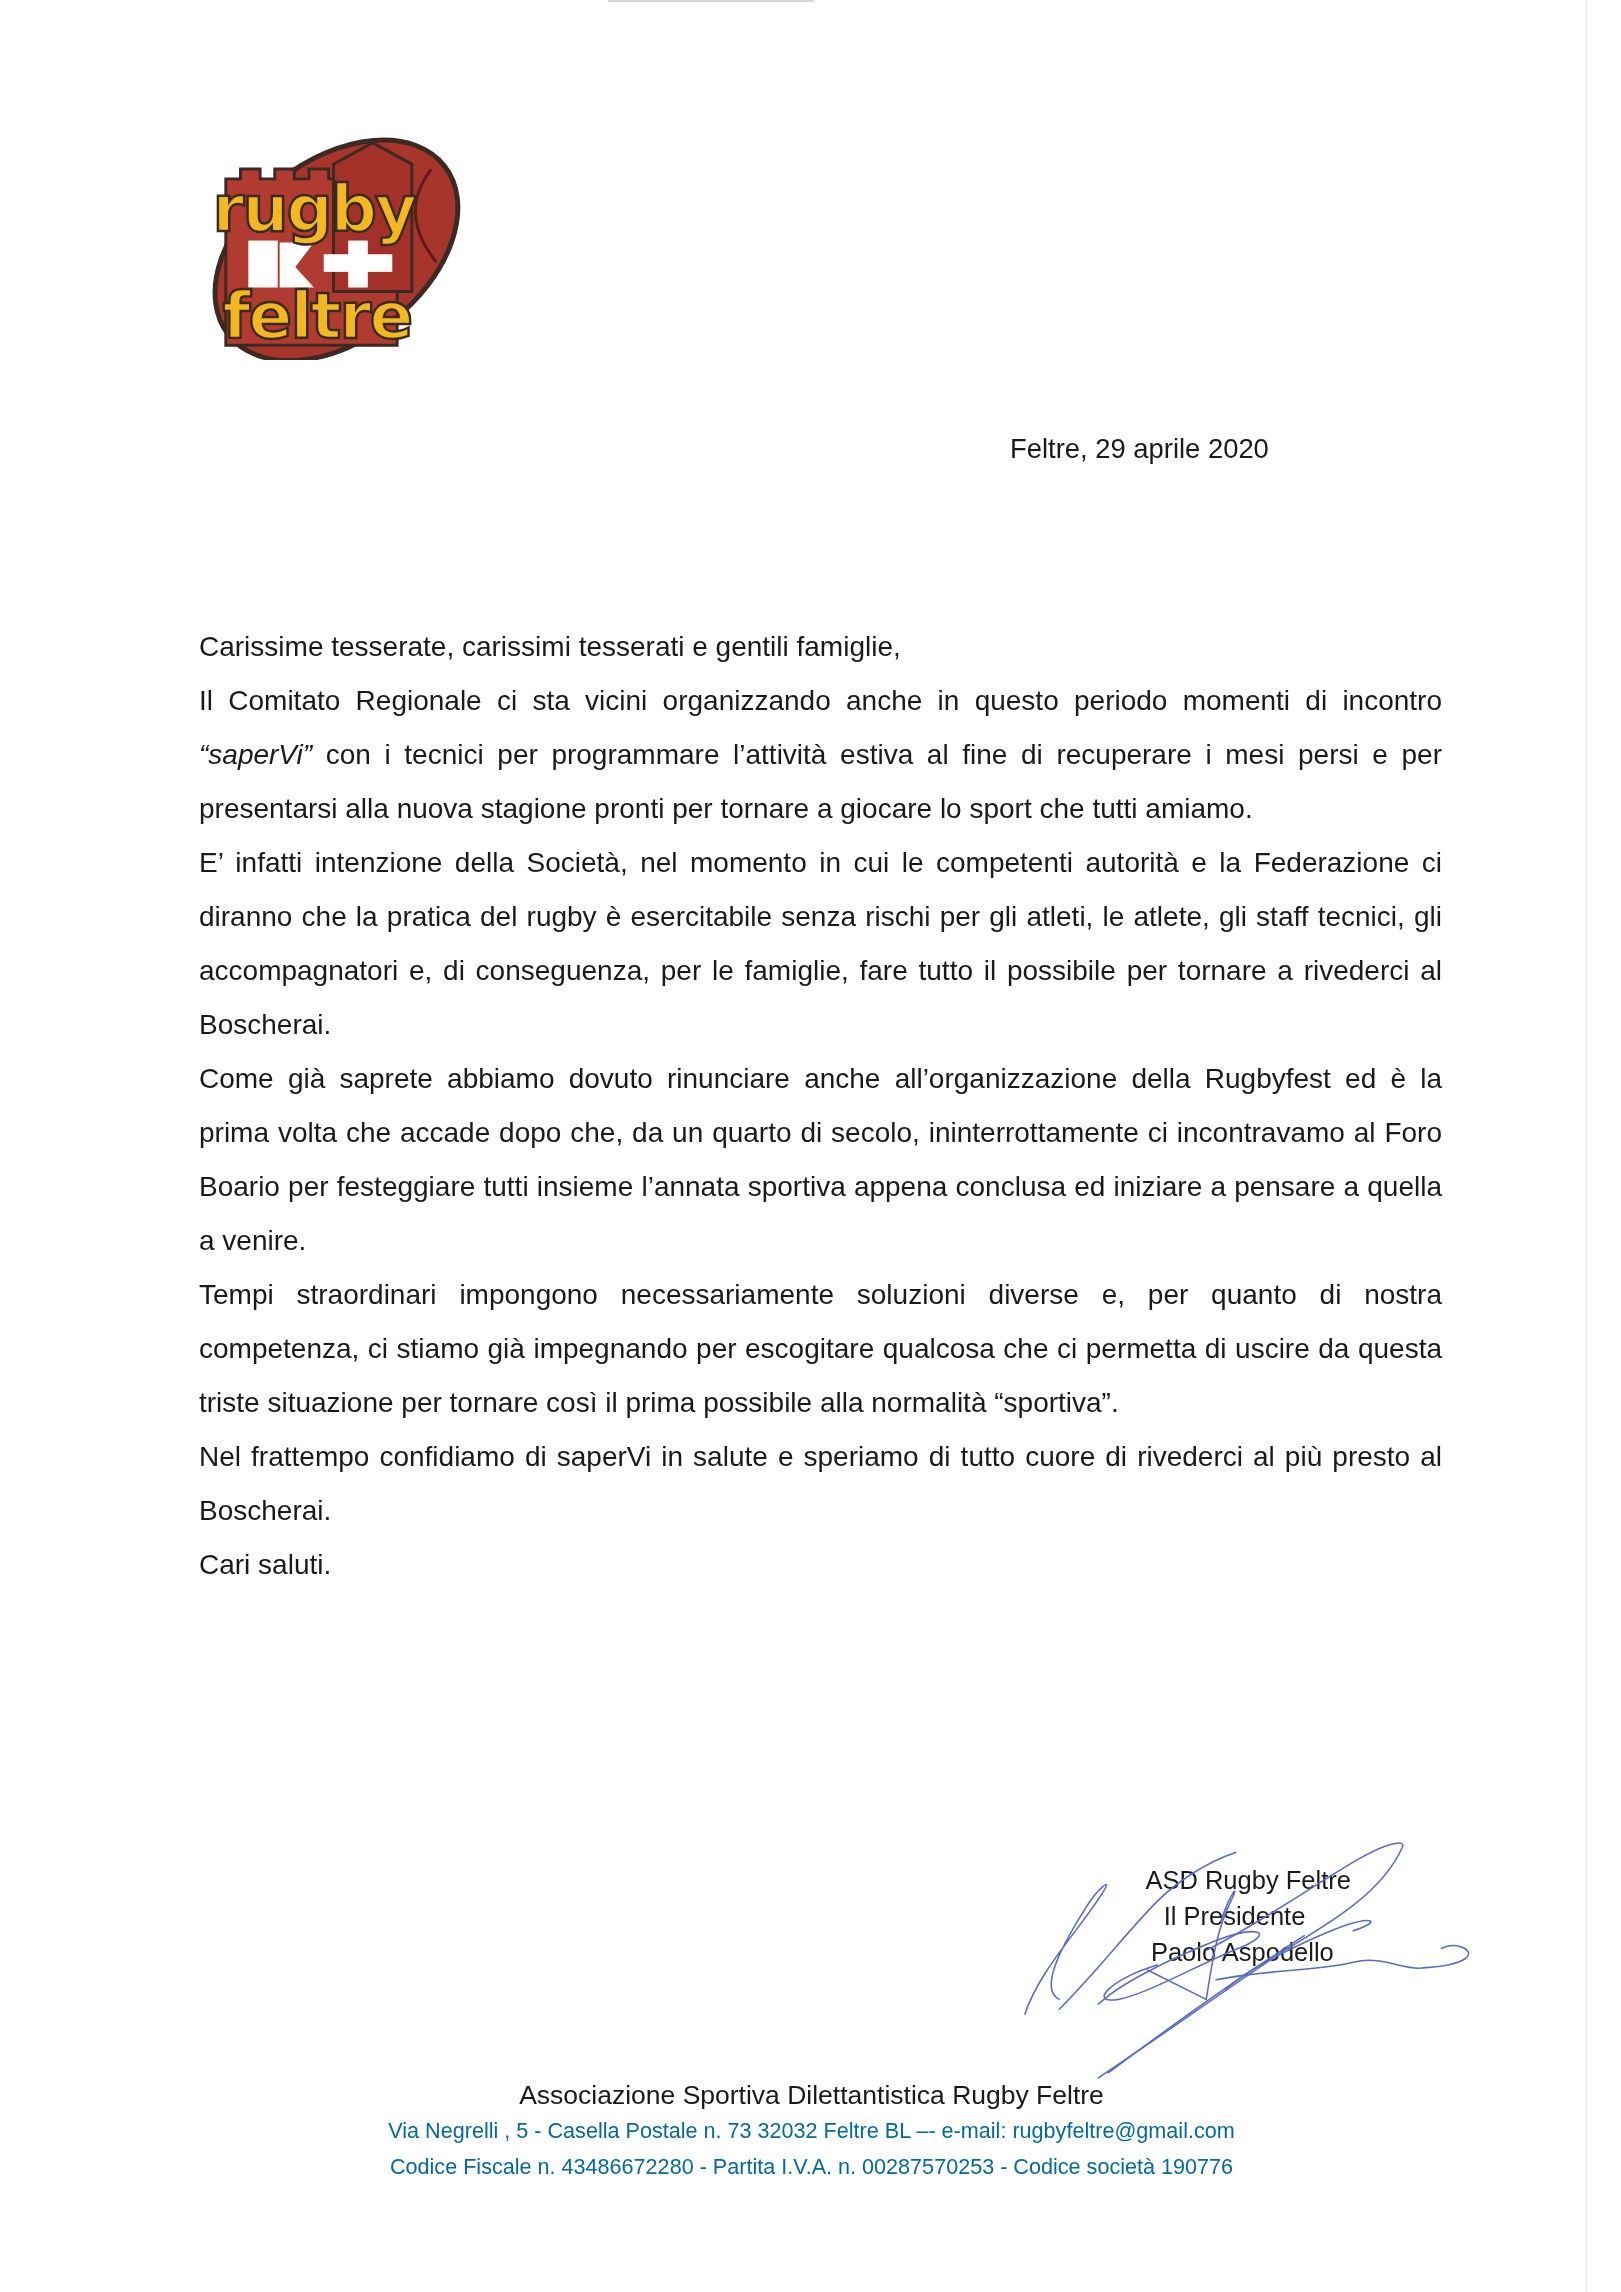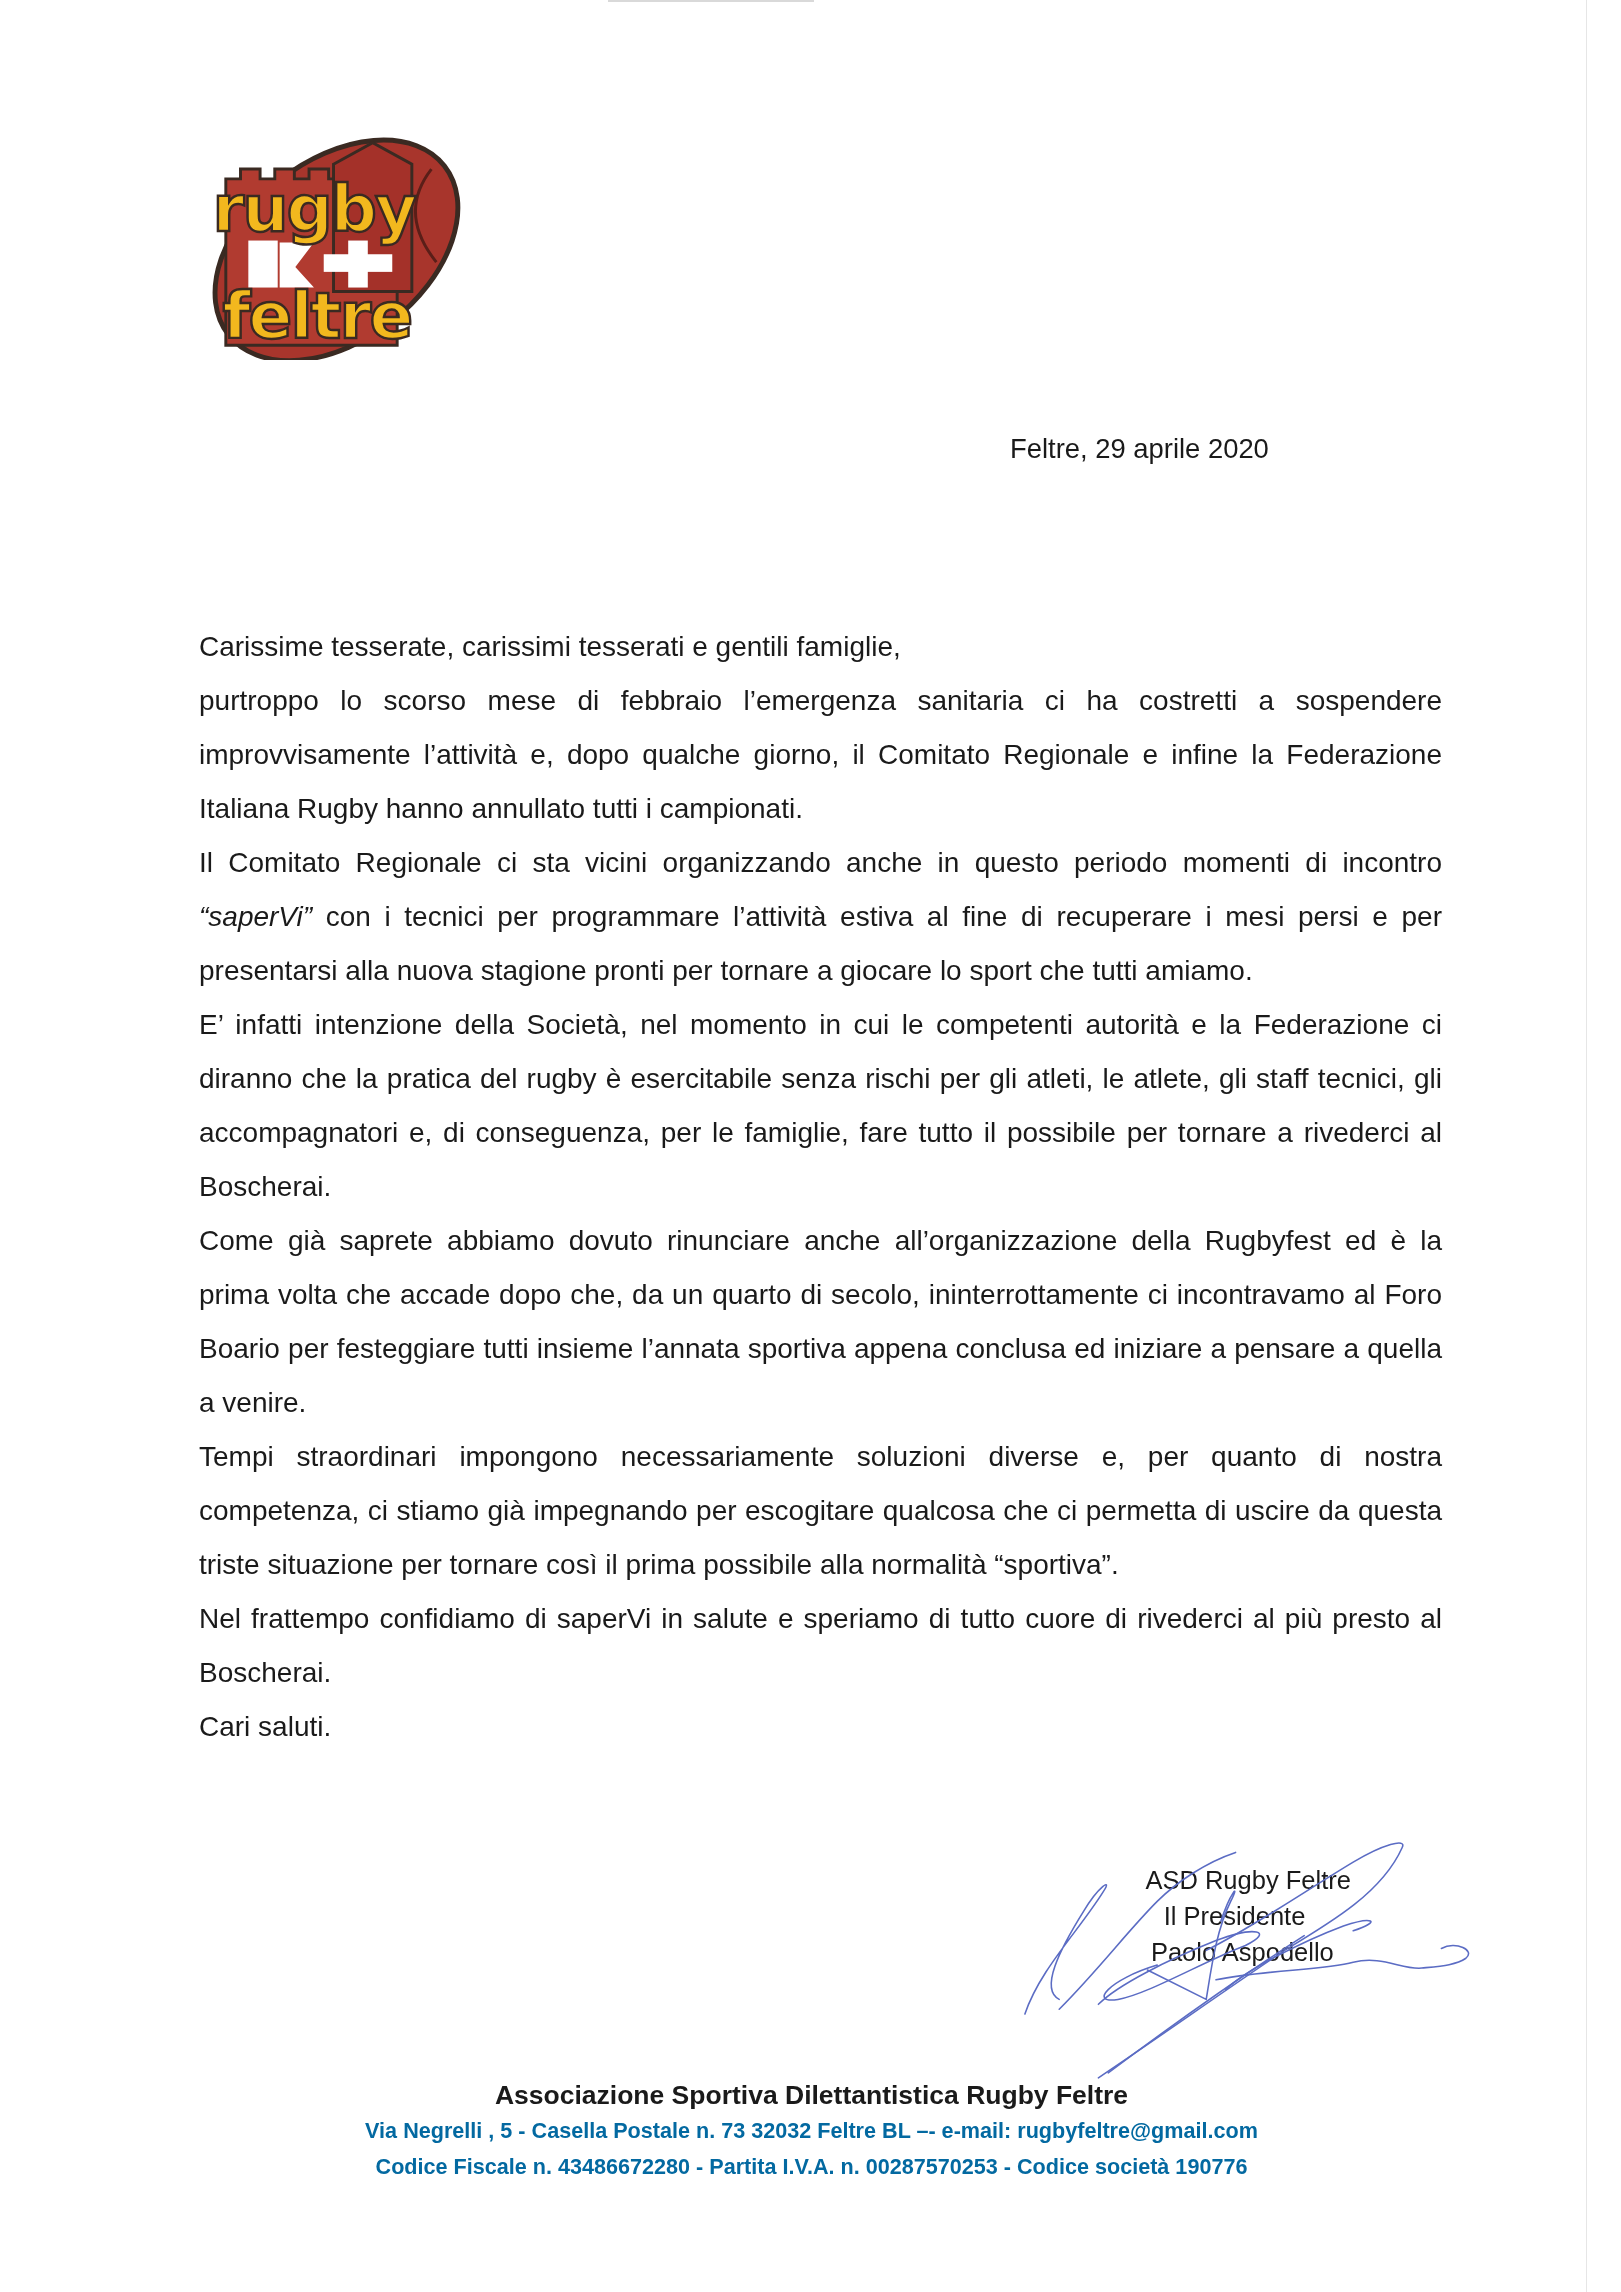--- a/index.html
+++ b/index.html
@@ -11,21 +11,21 @@
   .logo { position: absolute; left: 201px; top: 125px; width: 267px; height: 235px; }
   .date { position: absolute; left: 1010px; top: 431px; font-size: 27.4px; line-height: 35px; white-space: nowrap; }
   .body-text { position: absolute; left: 199px; top: 620px; width: 1243px; font-size: 28px; line-height: 54px; }
   .body-text p { margin: 0; text-align: justify; text-align-last: left; }
   .body-text p.nojust { text-align: left; }
   .sig-block { position: absolute; left: 1068px; top: 1862px; width: 333px; font-size: 25.5px; line-height: 36px; text-align: center; }
   .sig-line { display: block; white-space: nowrap; }
   .sig-line.l1 { margin-left: 27.4px; }
   .sig-line.l3 { margin-left: 15.7px; }
   .signature { position: absolute; left: 1010px; top: 1823px; width: 510px; height: 294px; pointer-events: none; }
-  .footer { position: absolute; left: 294px; top: 2078px; width: 1035px; text-align: center; font-weight: bold; }
+  .footer { position: absolute; left: 294px; top: 2078px; width: 1035px; text-align: center; }
   .footer .org { font-size: 26.5px; line-height: 35px; white-space: nowrap; }
   .footer .addr, .footer .fiscal { font-size: 21.6px; line-height: 36px; white-space: nowrap; color: #0369a1; }
   em { font-style: italic; }
 </style>
 </head>
 <body>
 
 <div class="page">
   <div class="scan-top"></div>
   <div class="scan-right"></div>
@@ -47,21 +47,20 @@
       <rect x="125" y="132" width="70" height="18" fill="#ffffff"></rect>
     </g>
     <text x="115" y="108" text-anchor="middle" font-family="DejaVu Sans, sans-serif" font-weight="bold" font-size="66" fill="#f2b81e" stroke="#3a2a22" stroke-width="2.5" letter-spacing="-2">rugby</text>
     <text x="118" y="218" text-anchor="middle" font-family="DejaVu Sans, sans-serif" font-weight="bold" font-size="66" fill="#f2b81e" stroke="#3a2a22" stroke-width="2.5" letter-spacing="-2">feltre</text>
   </svg>
 
   <div class="date">Feltre, 29 aprile 2020</div>
 
   <div class="body-text">
     <p class="nojust">Carissime tesserate, carissimi tesserati e gentili famiglie,</p>
-    <p>purtroppo lo scorso mese di febbraio l’emergenza sanitaria ci ha costretti a sospendere improvvisamente l’attività e, dopo qualche giorno, il Comitato Regionale e infine la Federazione Italiana Rugby hanno annullato tutti i campionati.</p>
     <p><span>Il Comitato Regionale ci sta vicini organizzando anche in questo periodo momenti di incontro </span><em>“saperVi”</em><span> con i tecnici per programmare l’attività estiva al fine di recuperare i mesi persi e per presentarsi alla nuova stagione pronti per tornare a giocare lo sport che tutti amiamo.</span></p>
     <p>E’ infatti intenzione della Società, nel momento in cui le competenti autorità e la Federazione ci diranno che la pratica del rugby è esercitabile senza rischi per gli atleti, le atlete, gli staff tecnici, gli accompagnatori e, di conseguenza, per le famiglie, fare tutto il possibile per tornare a rivederci al Boscherai.</p>
     <p>Come già saprete abbiamo dovuto rinunciare anche all’organizzazione della Rugbyfest ed è la prima volta che accade dopo che, da un quarto di secolo, ininterrottamente ci incontravamo al Foro Boario per festeggiare tutti insieme l’annata sportiva appena conclusa ed iniziare a pensare a quella a venire.</p>
     <p>Tempi straordinari impongono necessariamente soluzioni diverse e, per quanto di nostra competenza, ci stiamo già impegnando per escogitare qualcosa che ci permetta di uscire da questa triste situazione per tornare così il prima possibile alla normalità “sportiva”.</p>
     <p>Nel frattempo confidiamo di saperVi in salute e speriamo di tutto cuore di rivederci al più presto al Boscherai.</p>
     <p class="nojust">Cari saluti.</p>
   </div>
 
   <div class="sig-block">
     <span class="sig-line l1">ASD Rugby Feltre</span>

